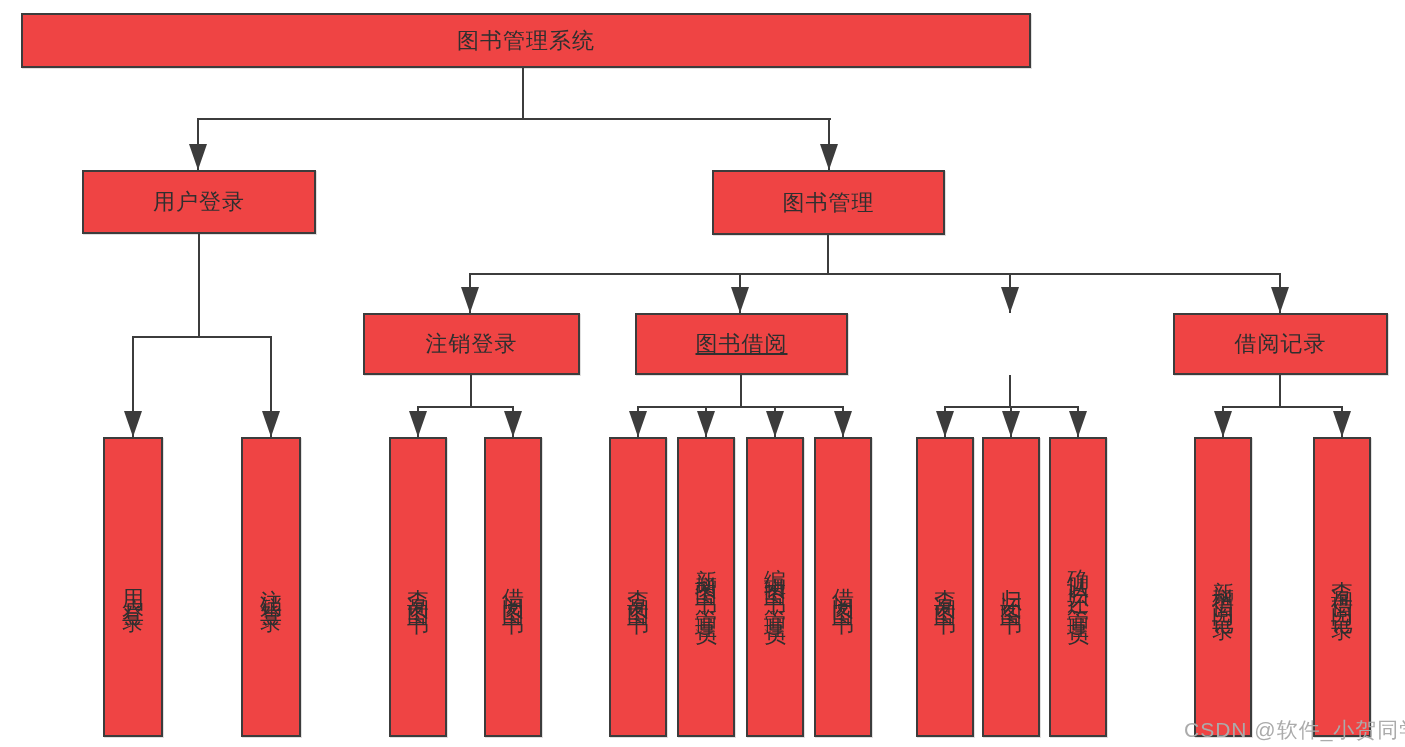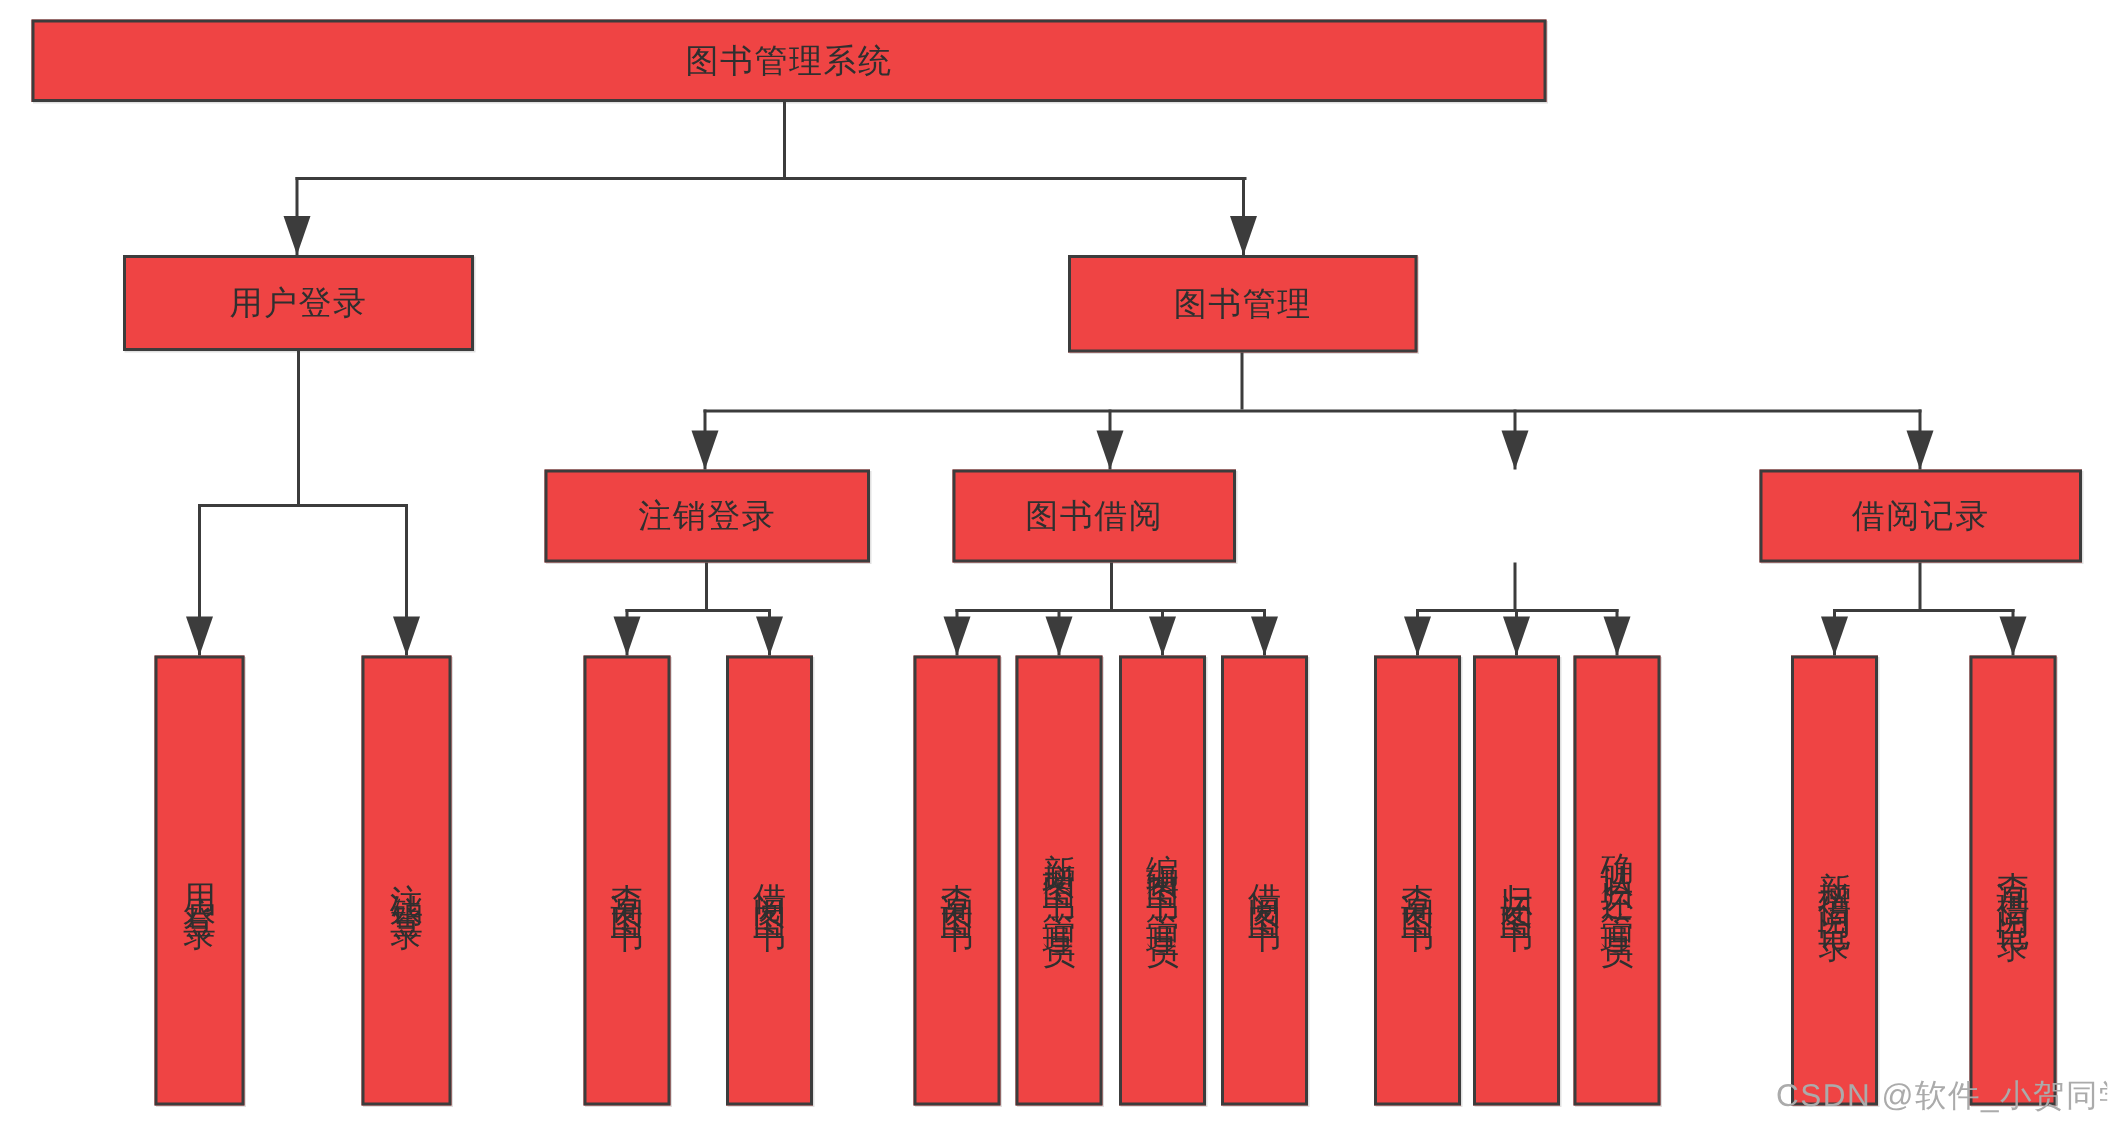--- a/index.html
+++ b/index.html
@@ -66,21 +66,21 @@
   <div class="node h" style="left:82px;top:170px;width:234px;height:64px;">
     <span>用户登录</span>
   </div>
   <div class="node h" style="left:712px;top:170px;width:233px;height:65px;">
     <span>图书管理</span>
   </div>
 
   <div class="node h" style="left:363px;top:313px;width:217px;height:62px;">
     <span>注销登录</span>
   </div>
-  <div class="node h" style="left:635px;top:313px;width:189px;height:62px;">
+  <div class="node h" style="left:635px;top:313px;width:213px;height:62px;text-decoration:underline;">
     <span>图书借阅</span>
   </div>
   <div class="node h" style="left:1173px;top:313px;width:215px;height:62px;">
     <span>借阅记录</span>
   </div>
 
   <div class="node v" style="left:103px;top:437px;width:60px;height:300px;">
     <span>用户登录</span>
   </div>
   <div class="node v" style="left:241px;top:437px;width:60px;height:300px;">

